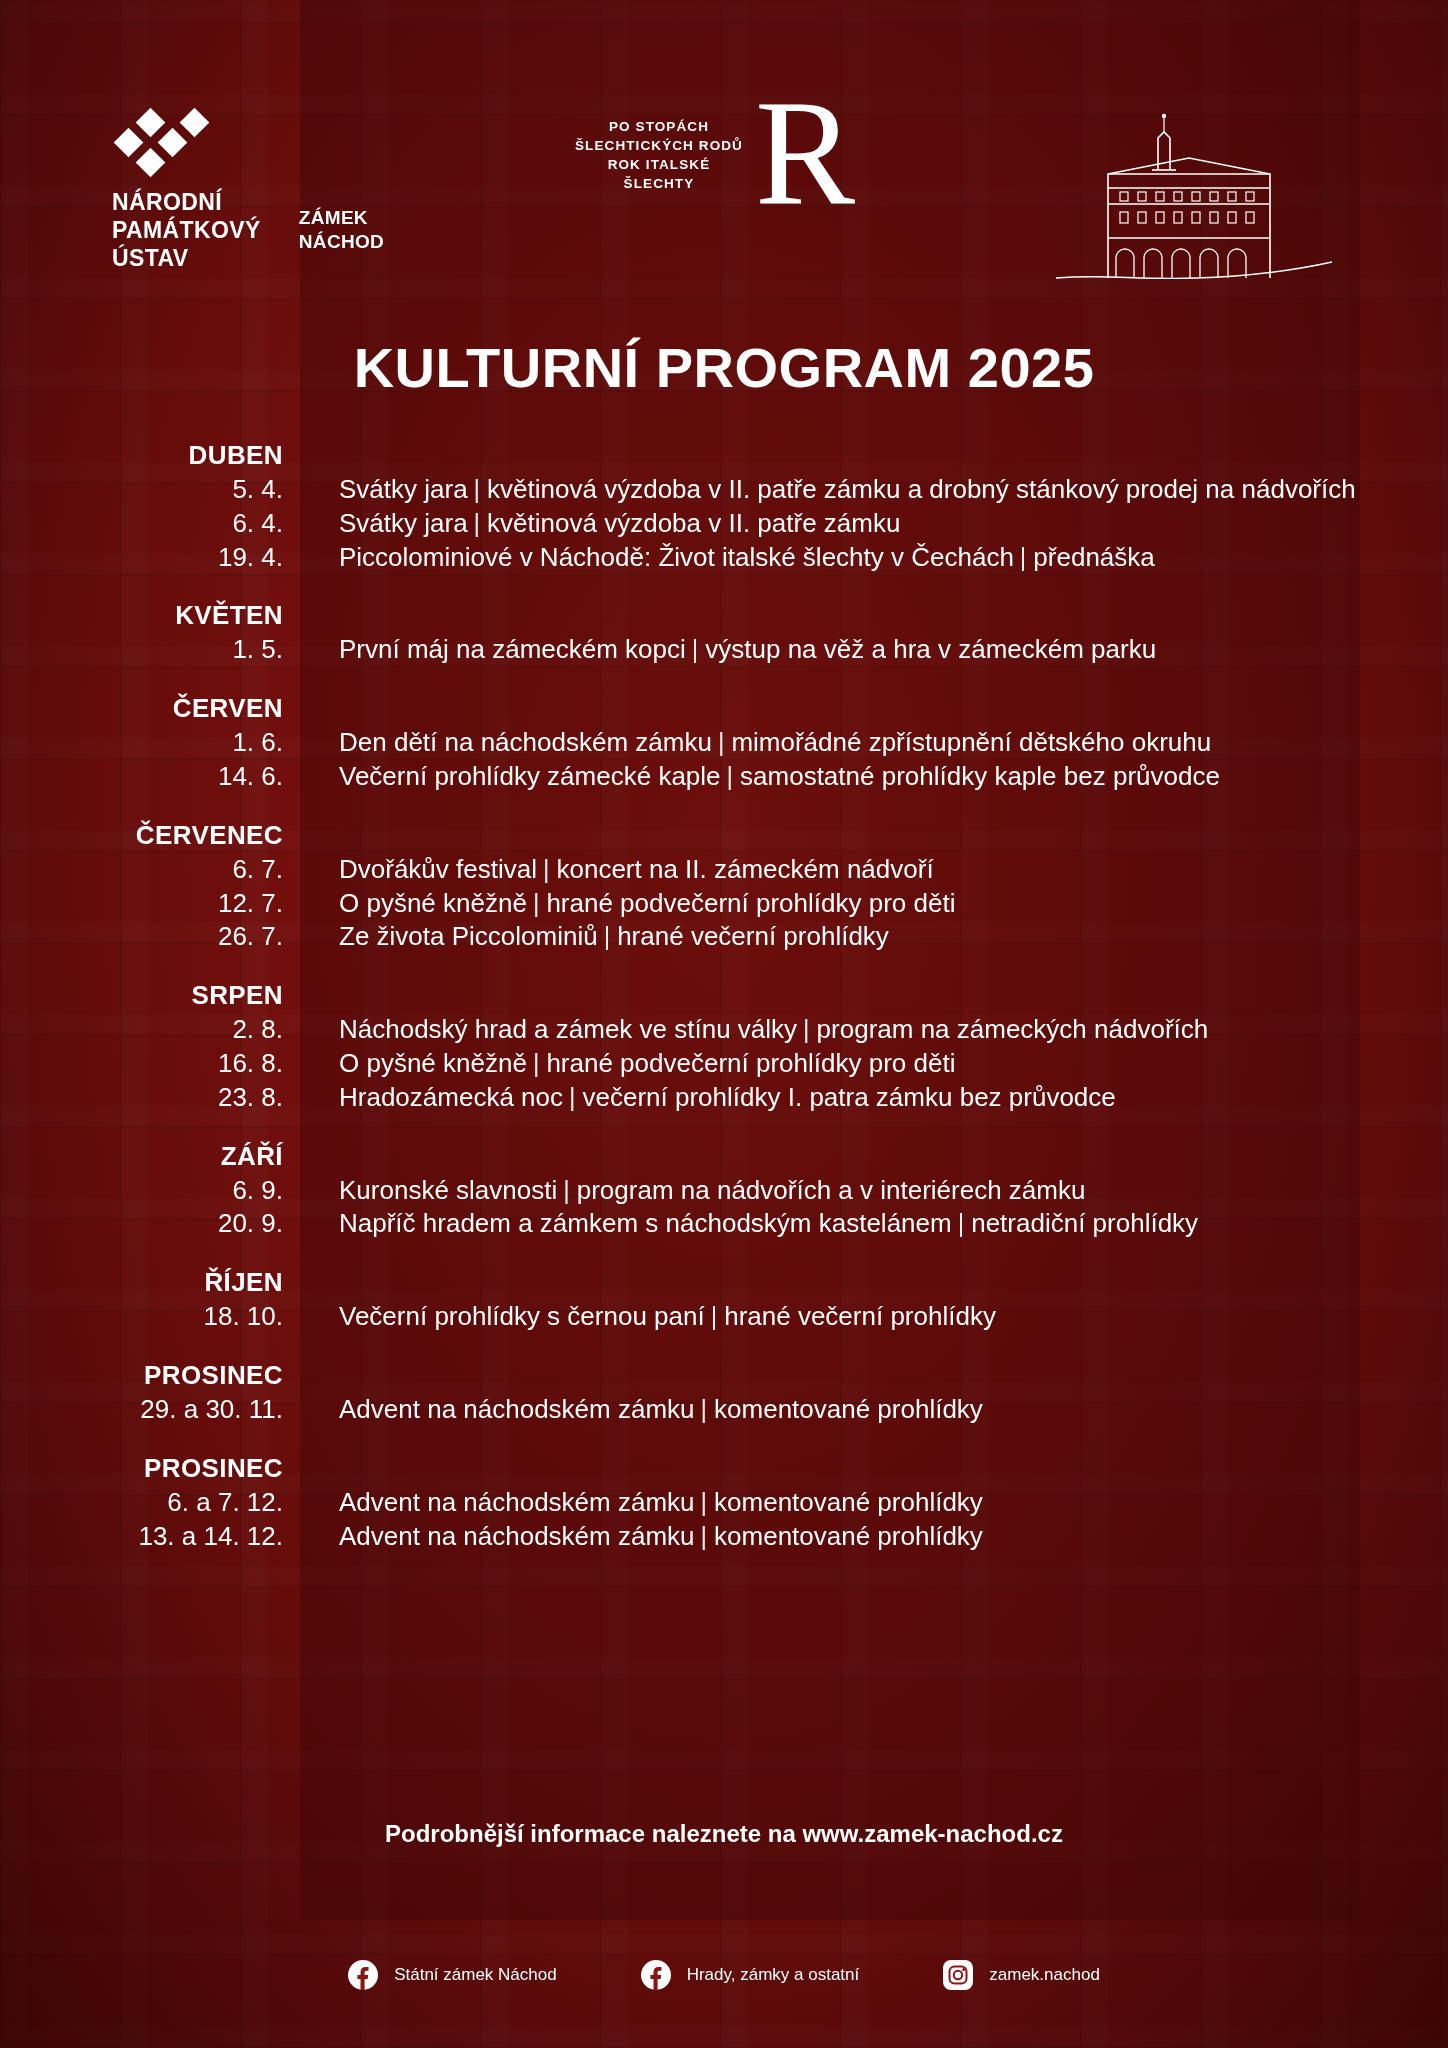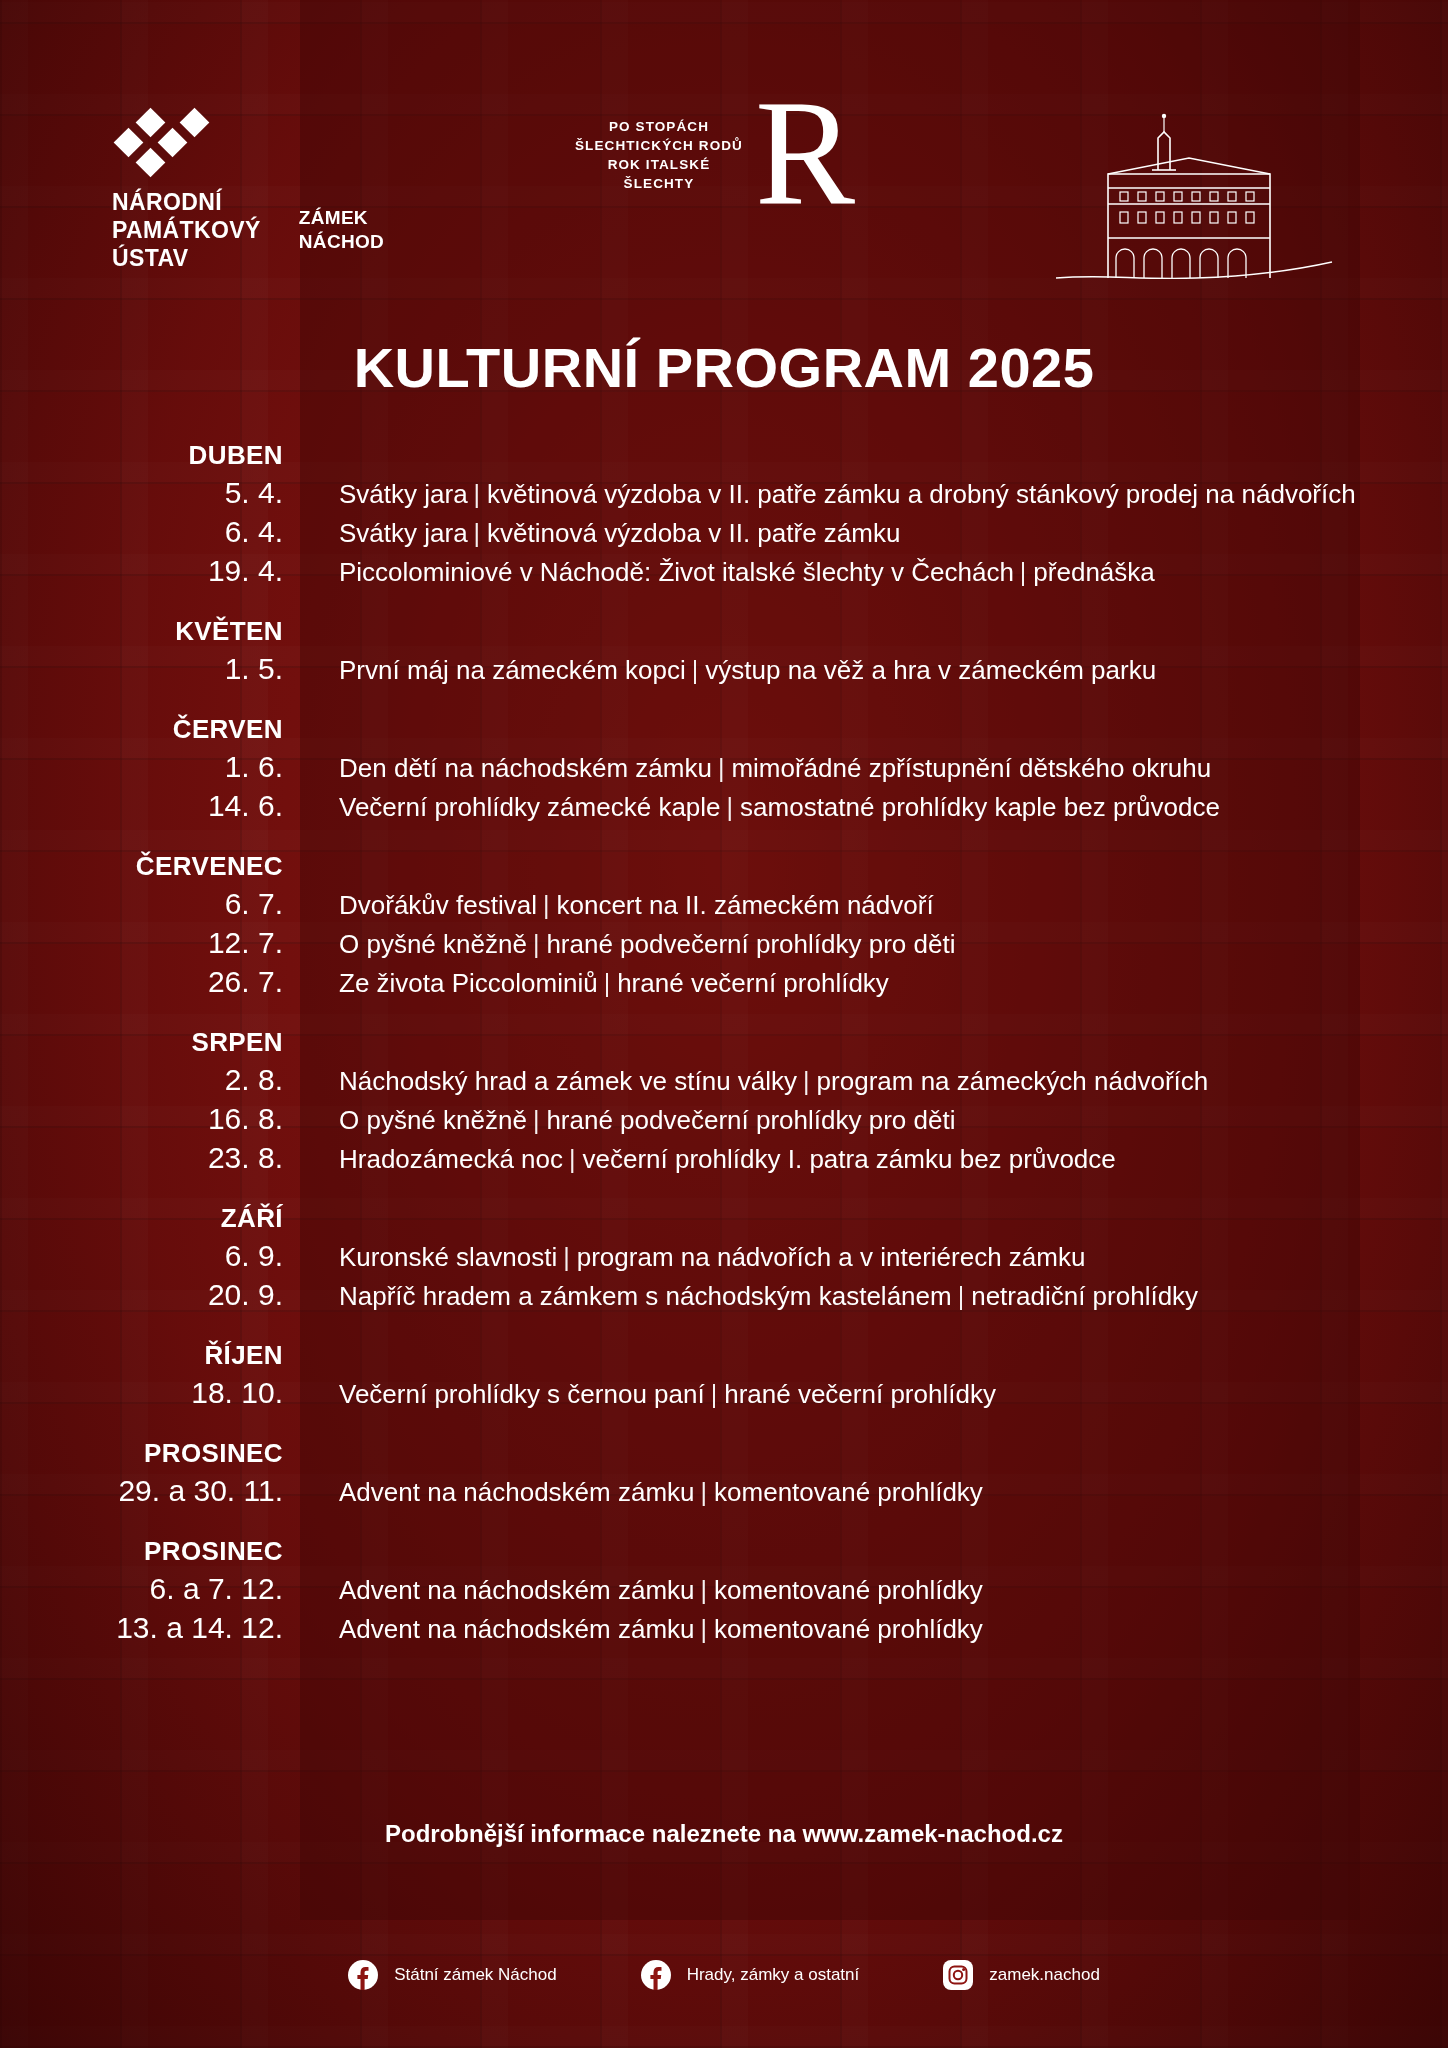--- a/index.html
+++ b/index.html
@@ -161,21 +161,21 @@
   }
   .event {
     display: flex;
     align-items: baseline;
     line-height: 1.30;
   }
   .e-date {
     width: 283px;
     min-width: 283px;
     text-align: right;
-    font-size: 30px;
+    font-size: 26px;
     font-weight: normal;
   }
   .e-body {
     padding-left: 56px;
     font-size: 26px;
     white-space: nowrap;
   }
   .e-sep {
     display: inline-block;
     padding: 0 7px 0 6px;

